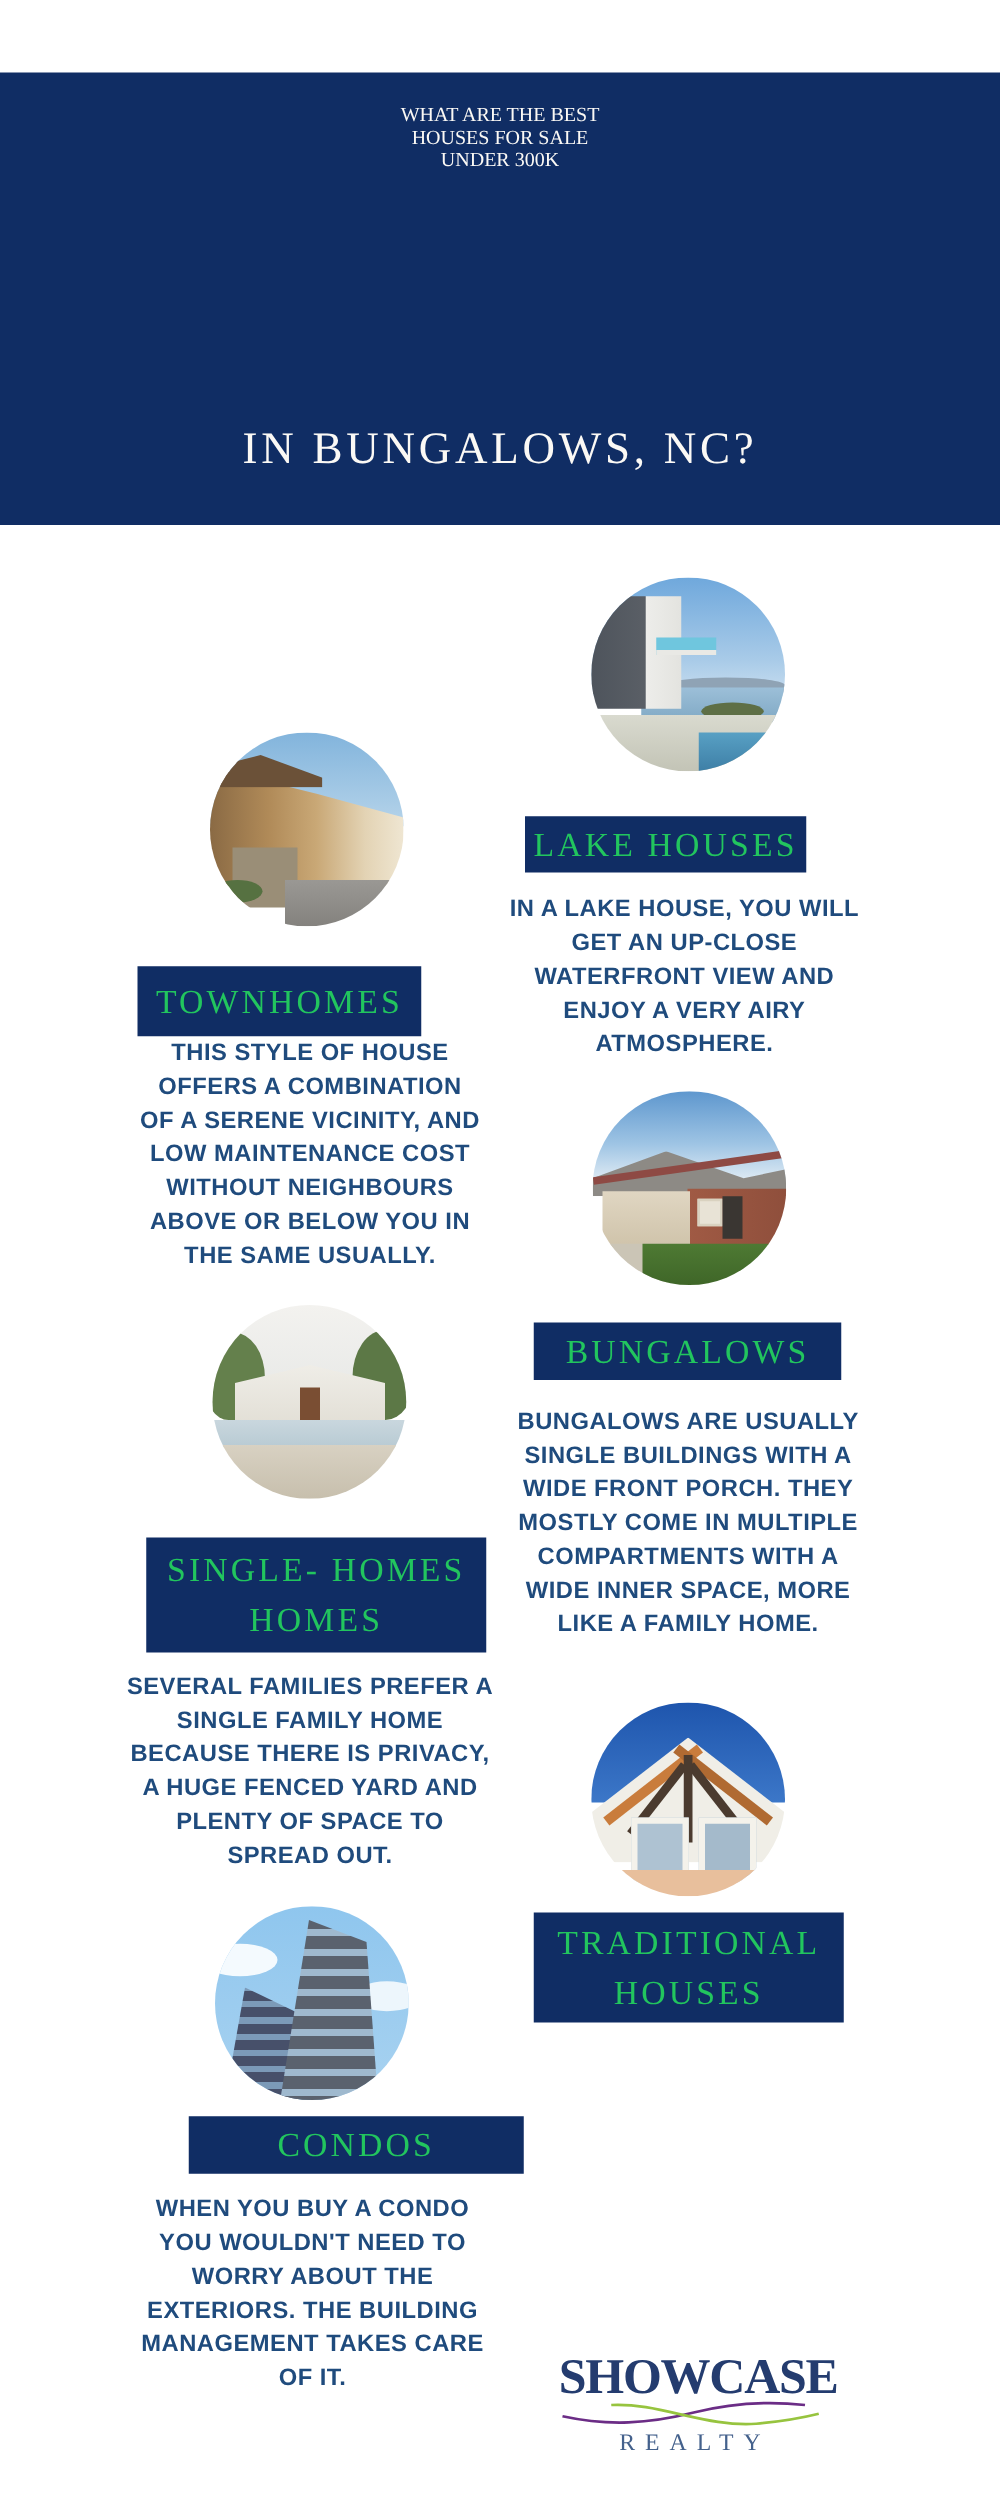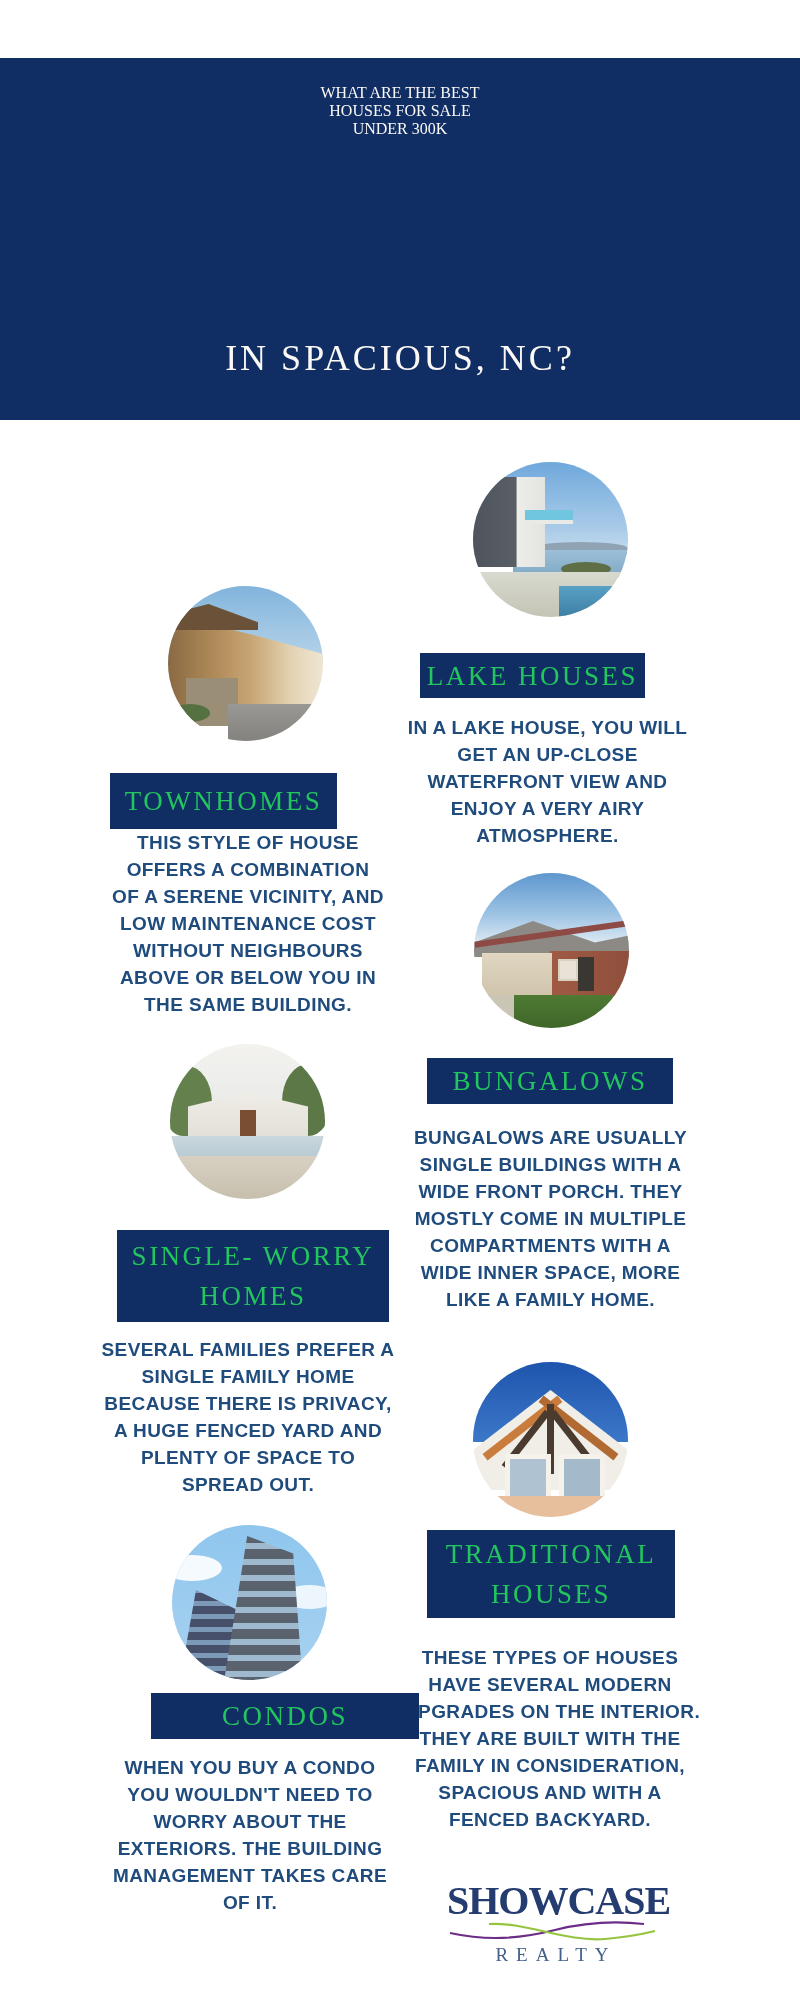--- a/index.html
+++ b/index.html
@@ -121,21 +121,21 @@
 <body>
 
 <div class="page">
 
   <div class="header-band"></div>
   <div class="title">
       <div>WHAT ARE THE BEST</div>
       <div>HOUSES FOR SALE</div>
       <div>UNDER 300K</div>
     </div>
-  <div class="subtitle">IN SPACIOUS, NC?</div>
+  <div class="subtitle">IN BUNGALOWS, NC?</div>
 
   <div class="photo lake-photo">
     <div class="lake-sky"></div>
     <div class="lake-hills"></div>
     <div class="lake-water"></div>
     <div class="lake-house"></div>
     <div class="lake-balcony"></div>
     <div class="lake-shrub"></div>
     <div class="lake-deck"></div>
     <div class="lake-pool"></div>
@@ -162,21 +162,21 @@
   <div class="bar town-bar">
       <div>TOWNHOMES</div>
     </div>
   <div class="desc town-desc">
       <div>THIS STYLE OF HOUSE</div>
       <div>OFFERS A COMBINATION</div>
       <div>OF A SERENE VICINITY, AND</div>
       <div>LOW MAINTENANCE COST</div>
       <div>WITHOUT NEIGHBOURS</div>
       <div>ABOVE OR BELOW YOU IN</div>
-      <div>THE SAME BUILDING.</div>
+      <div>THE SAME USUALLY.</div>
     </div>
 
   <div class="photo bung-photo">
     <div class="bung-sky"></div>
     <div class="bung-roof"></div>
     <div class="bung-trim"></div>
     <div class="bung-brick"></div>
     <div class="bung-garage"></div>
     <div class="bung-window"></div>
     <div class="bung-door"></div>
@@ -199,21 +199,21 @@
   <div class="photo sing-photo">
     <div class="sing-sky"></div>
     <div class="sing-palm-l"></div>
     <div class="sing-palm-r"></div>
     <div class="sing-house"></div>
     <div class="sing-door"></div>
     <div class="sing-fence"></div>
     <div class="sing-drive"></div>
   </div>
   <div class="bar sing-bar">
-      <div>SINGLE- WORRY</div>
+      <div>SINGLE- HOMES</div>
       <div>HOMES</div>
     </div>
   <div class="desc sing-desc">
       <div>SEVERAL FAMILIES PREFER A</div>
       <div>SINGLE FAMILY HOME</div>
       <div>BECAUSE THERE IS  PRIVACY,</div>
       <div>A HUGE FENCED YARD AND</div>
       <div>PLENTY OF SPACE TO</div>
       <div>SPREAD OUT.</div>
     </div>
@@ -227,29 +227,20 @@
     <div class="trad-beam-r"></div>
     <div class="trad-beam-c"></div>
     <div class="trad-win-l"></div>
     <div class="trad-win-r"></div>
     <div class="trad-base"></div>
   </div>
   <div class="bar trad-bar">
       <div>TRADITIONAL</div>
       <div>HOUSES</div>
     </div>
-  <div class="desc trad-desc">
-      <div>THESE TYPES OF HOUSES</div>
-      <div>HAVE SEVERAL MODERN</div>
-      <div>UPGRADES ON THE INTERIOR.</div>
-      <div>THEY ARE BUILT WITH THE</div>
-      <div>FAMILY IN CONSIDERATION,</div>
-      <div>SPACIOUS AND WITH A</div>
-      <div>FENCED BACKYARD.</div>
-    </div>
 
   <div class="photo cond-photo">
     <div class="cond-sky"></div>
     <div class="cond-cloud1"></div>
     <div class="cond-cloud2"></div>
     <div class="cond-tower2"></div>
     <div class="cond-tower"></div>
   </div>
   <div class="bar cond-bar">
       <div>CONDOS</div>

